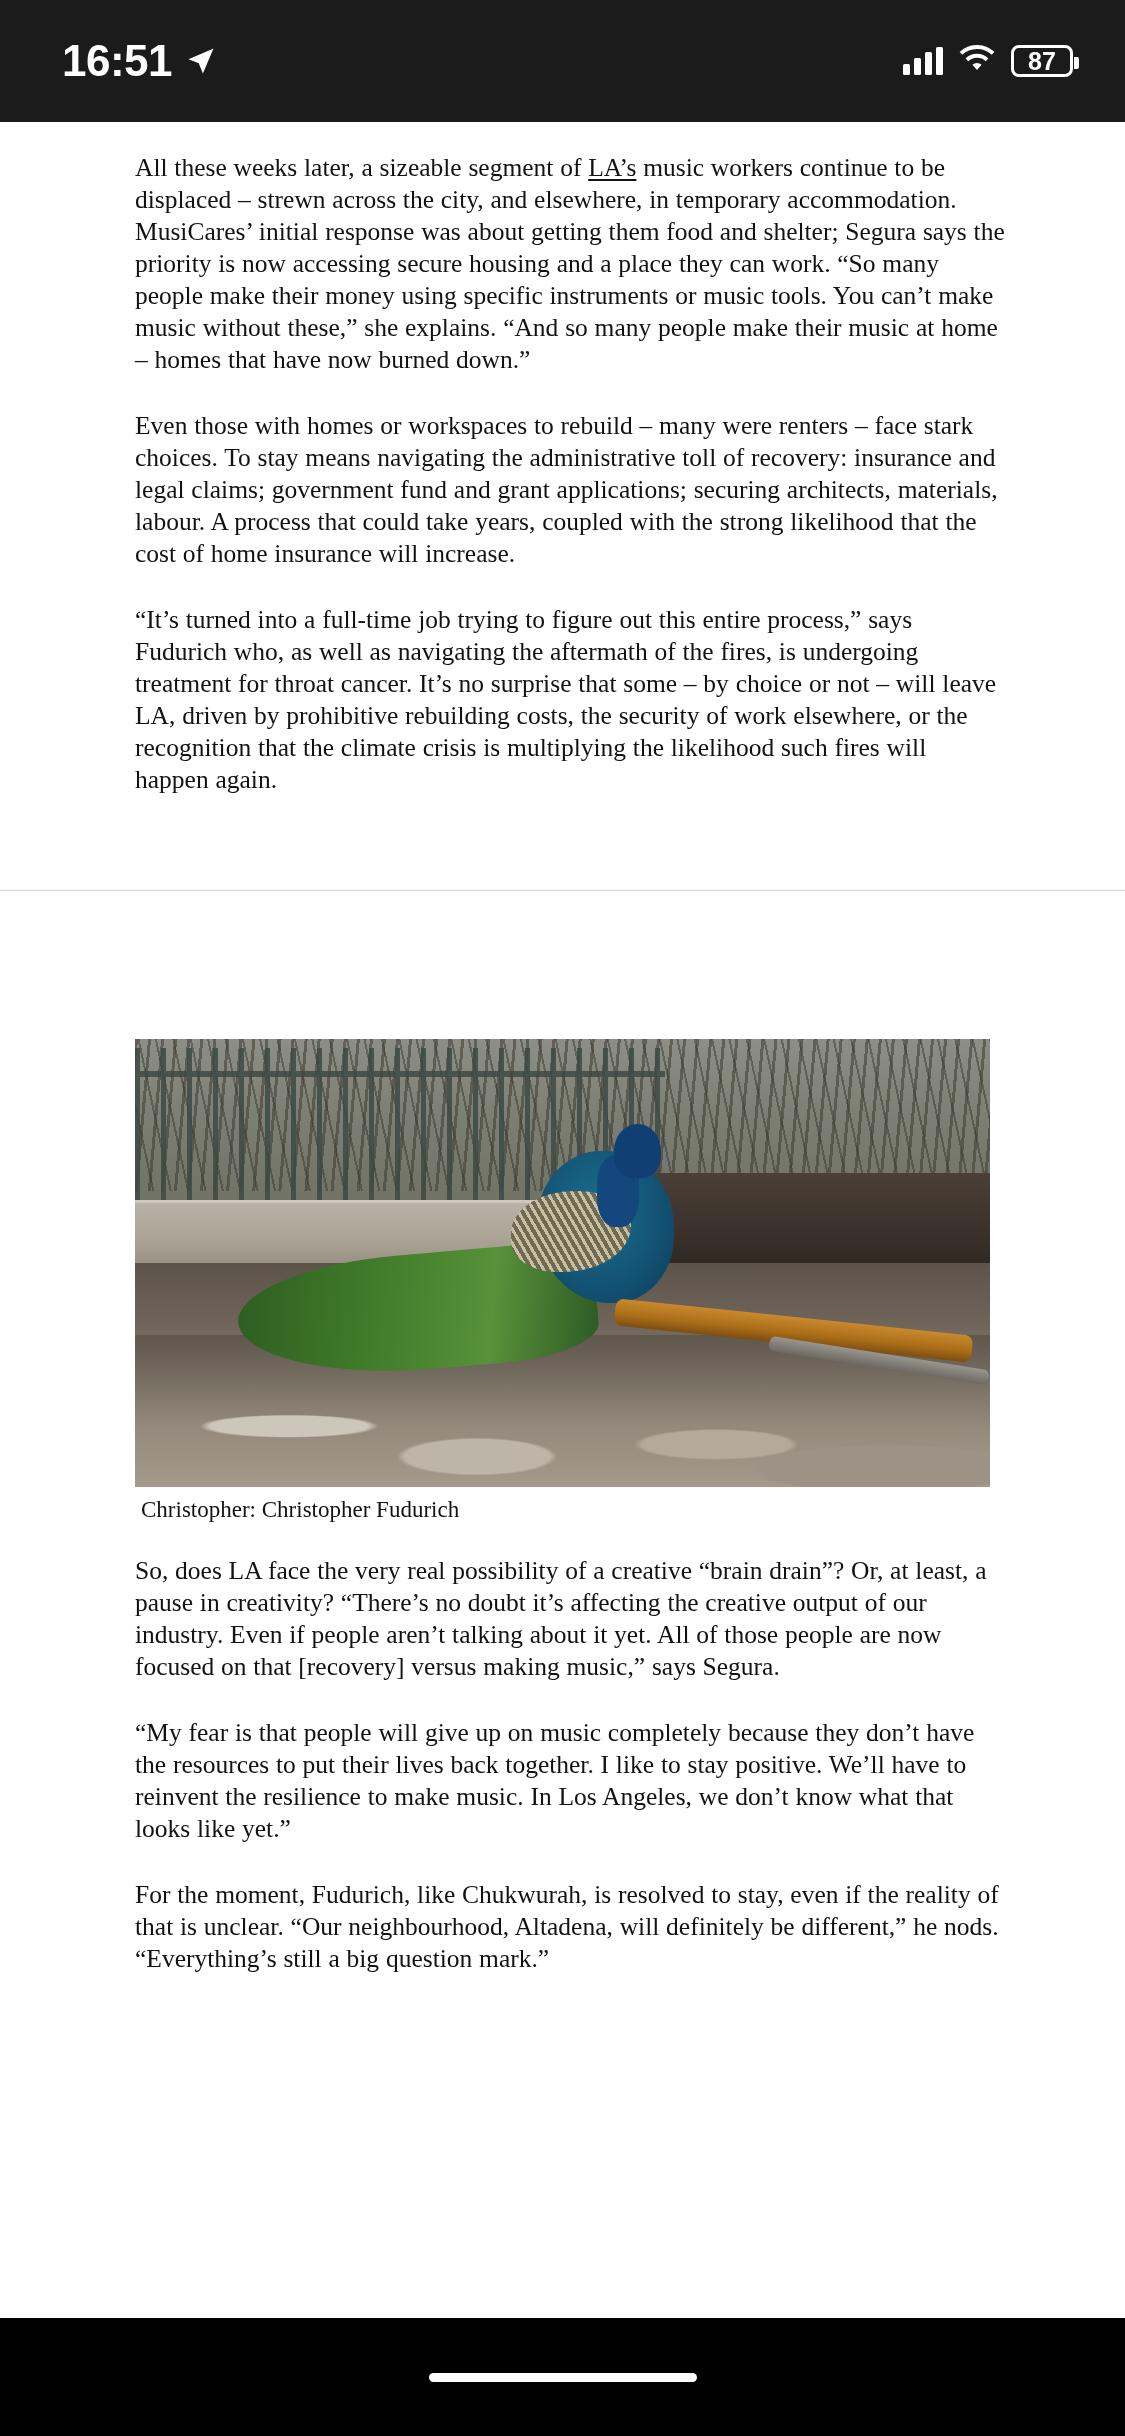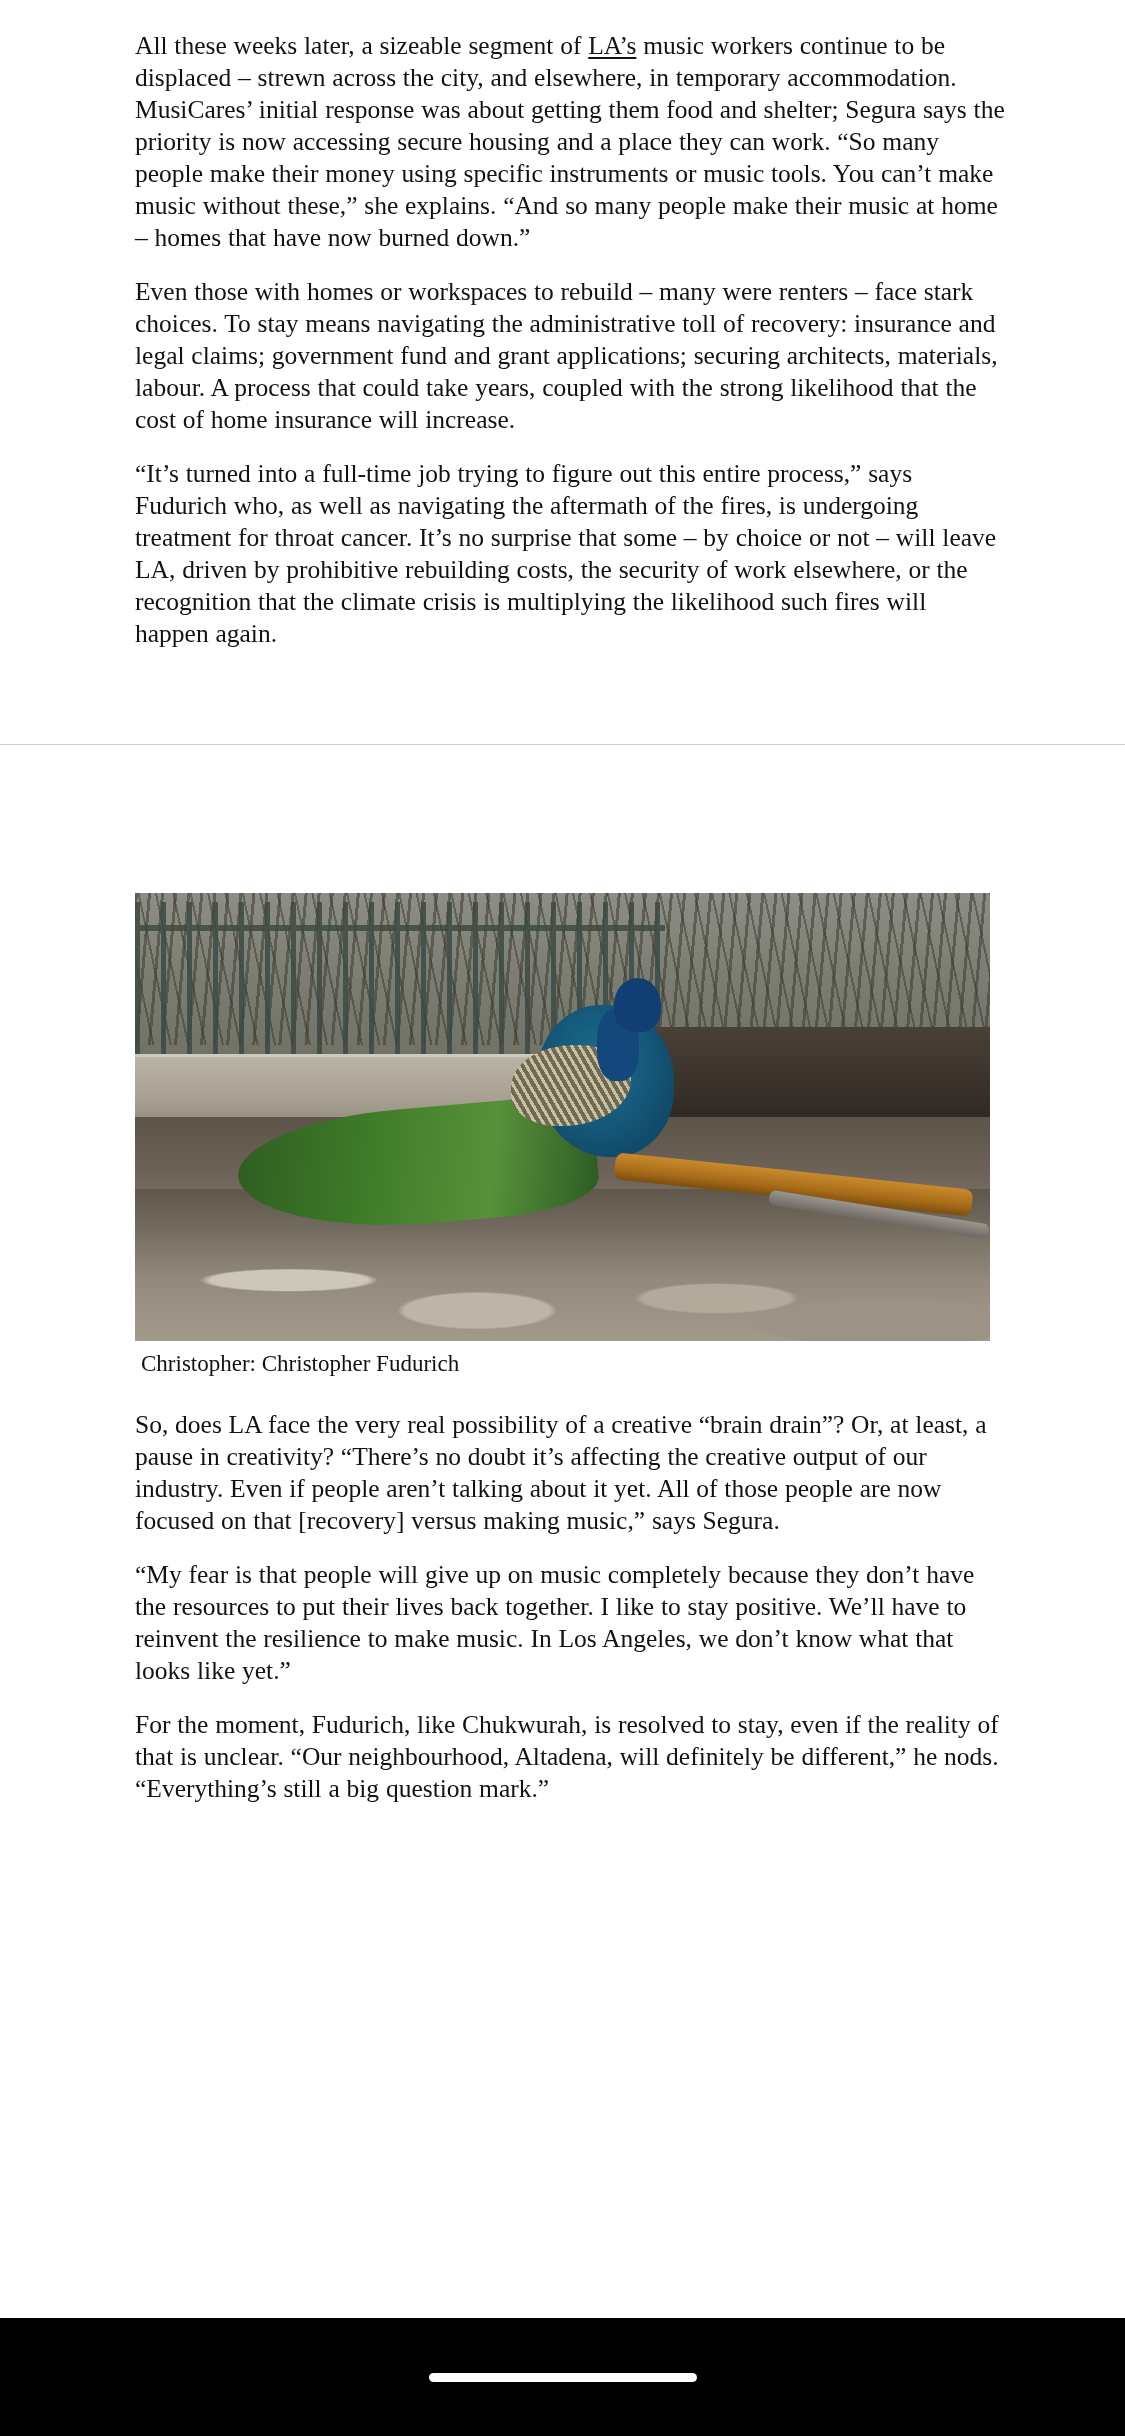--- a/index.html
+++ b/index.html
@@ -99,21 +99,21 @@
     overflow: hidden;
     position: relative;
   }
   .article {
     padding: 0 120px 0 135px;
   }
   .para {
     font-size: 25.5px;
     line-height: 32px;
     color: #121212;
-    margin-top: 22px;
+    margin-top: 34px;
     text-align: left;
     word-spacing: 0.4px;
   }
   .para:first-child { margin-top: 30px; }
   .para a {
     color: #121212;
     text-decoration: underline;
     text-underline-offset: 3px;
   }
 
@@ -236,20 +236,48 @@
     height: 9px;
     background: #ffffff;
     border-radius: 5px;
   }
 </style>
 </head>
 <body>
 
 <div class="device">
 
+  <div class="status-bar">
+    <div class="status-left">
+      <span class="status-time">16:51</span>
+      <span>
+        <svg class="loc-arrow" viewBox="0 0 24 24" aria-hidden="true">
+          <path d="M22 2 2 10.5l8.2 3.3L13.5 22z" fill="#ffffff"></path>
+        </svg>
+      </span>
+    </div>
+    <div class="status-right">
+      <span class="signal-bars">
+        <i></i>
+          <i></i>
+          <i></i>
+          <i></i>
+      </span>
+      <span>
+        <svg class="wifi-icon" viewBox="0 0 28 20" aria-hidden="true">
+          <path d="M14 18.6 10.4 14.4a5.6 5.6 0 0 1 7.2 0z" fill="#ffffff"></path>
+          <path d="M14 9.1c-2.6 0-5 1-6.8 2.7L5.1 9.6A12.6 12.6 0 0 1 14 6c3.4 0 6.6 1.3 8.9 3.6l-2.1 2.2A9.6 9.6 0 0 0 14 9.1z" fill="#ffffff"></path>
+          <path d="M14 2.2c-4.4 0-8.4 1.7-11.4 4.5L.5 4.6A18.9 18.9 0 0 1 14 -0.9c5.2 0 10 2 13.5 5.5l-2.1 2.1A16.3 16.3 0 0 0 14 2.2z" fill="#ffffff"></path>
+        </svg>
+      </span>
+      <span class="battery">
+        <span class="battery-level">87</span>
+      </span>
+    </div>
+  </div>
 
   <div class="content">
 
     <div class="article">
 
       <p class="para"><span>All these weeks later, a sizeable segment of </span><a href="#">LA’s</a><span> music workers continue to be displaced – strewn across the city, and elsewhere, in temporary accommodation. MusiCares’ initial response was about getting them food and shelter; Segura says the priority is now accessing secure housing and a place they can work. “So many people make their money using specific instruments or music tools. You can’t make music without these,” she explains. “And so many people make their music at home – homes that have now burned down.”</span></p>
 
       <p class="para">Even those with homes or workspaces to rebuild – many were renters – face stark choices. To stay means navigating the administrative toll of recovery: insurance and legal claims; government fund and grant applications; securing architects, materials, labour. A process that could take years, coupled with the strong likelihood that the cost of home insurance will increase.</p>
 
       <p class="para">“It’s turned into a full-time job trying to figure out this entire process,” says Fudurich who, as well as navigating the aftermath of the fires, is undergoing treatment for throat cancer. It’s no surprise that some – by choice or not – will leave LA, driven by prohibitive rebuilding costs, the security of work elsewhere, or the recognition that the climate crisis is multiplying the likelihood such fires will happen again.</p>

